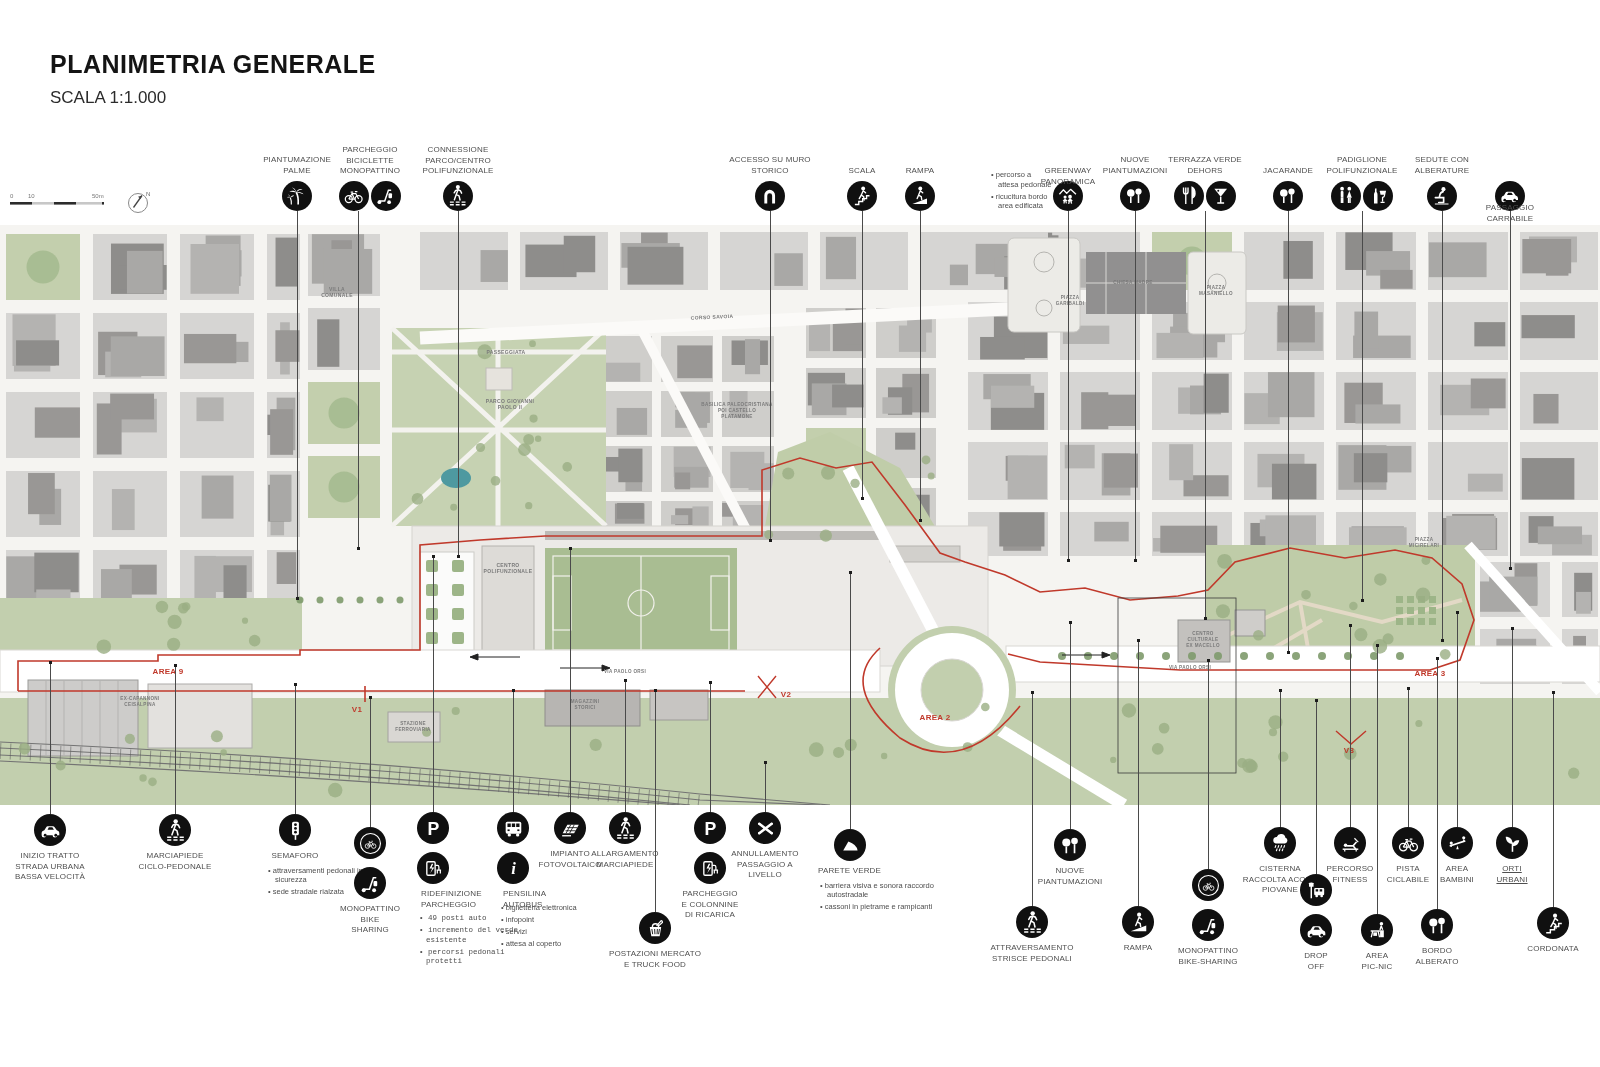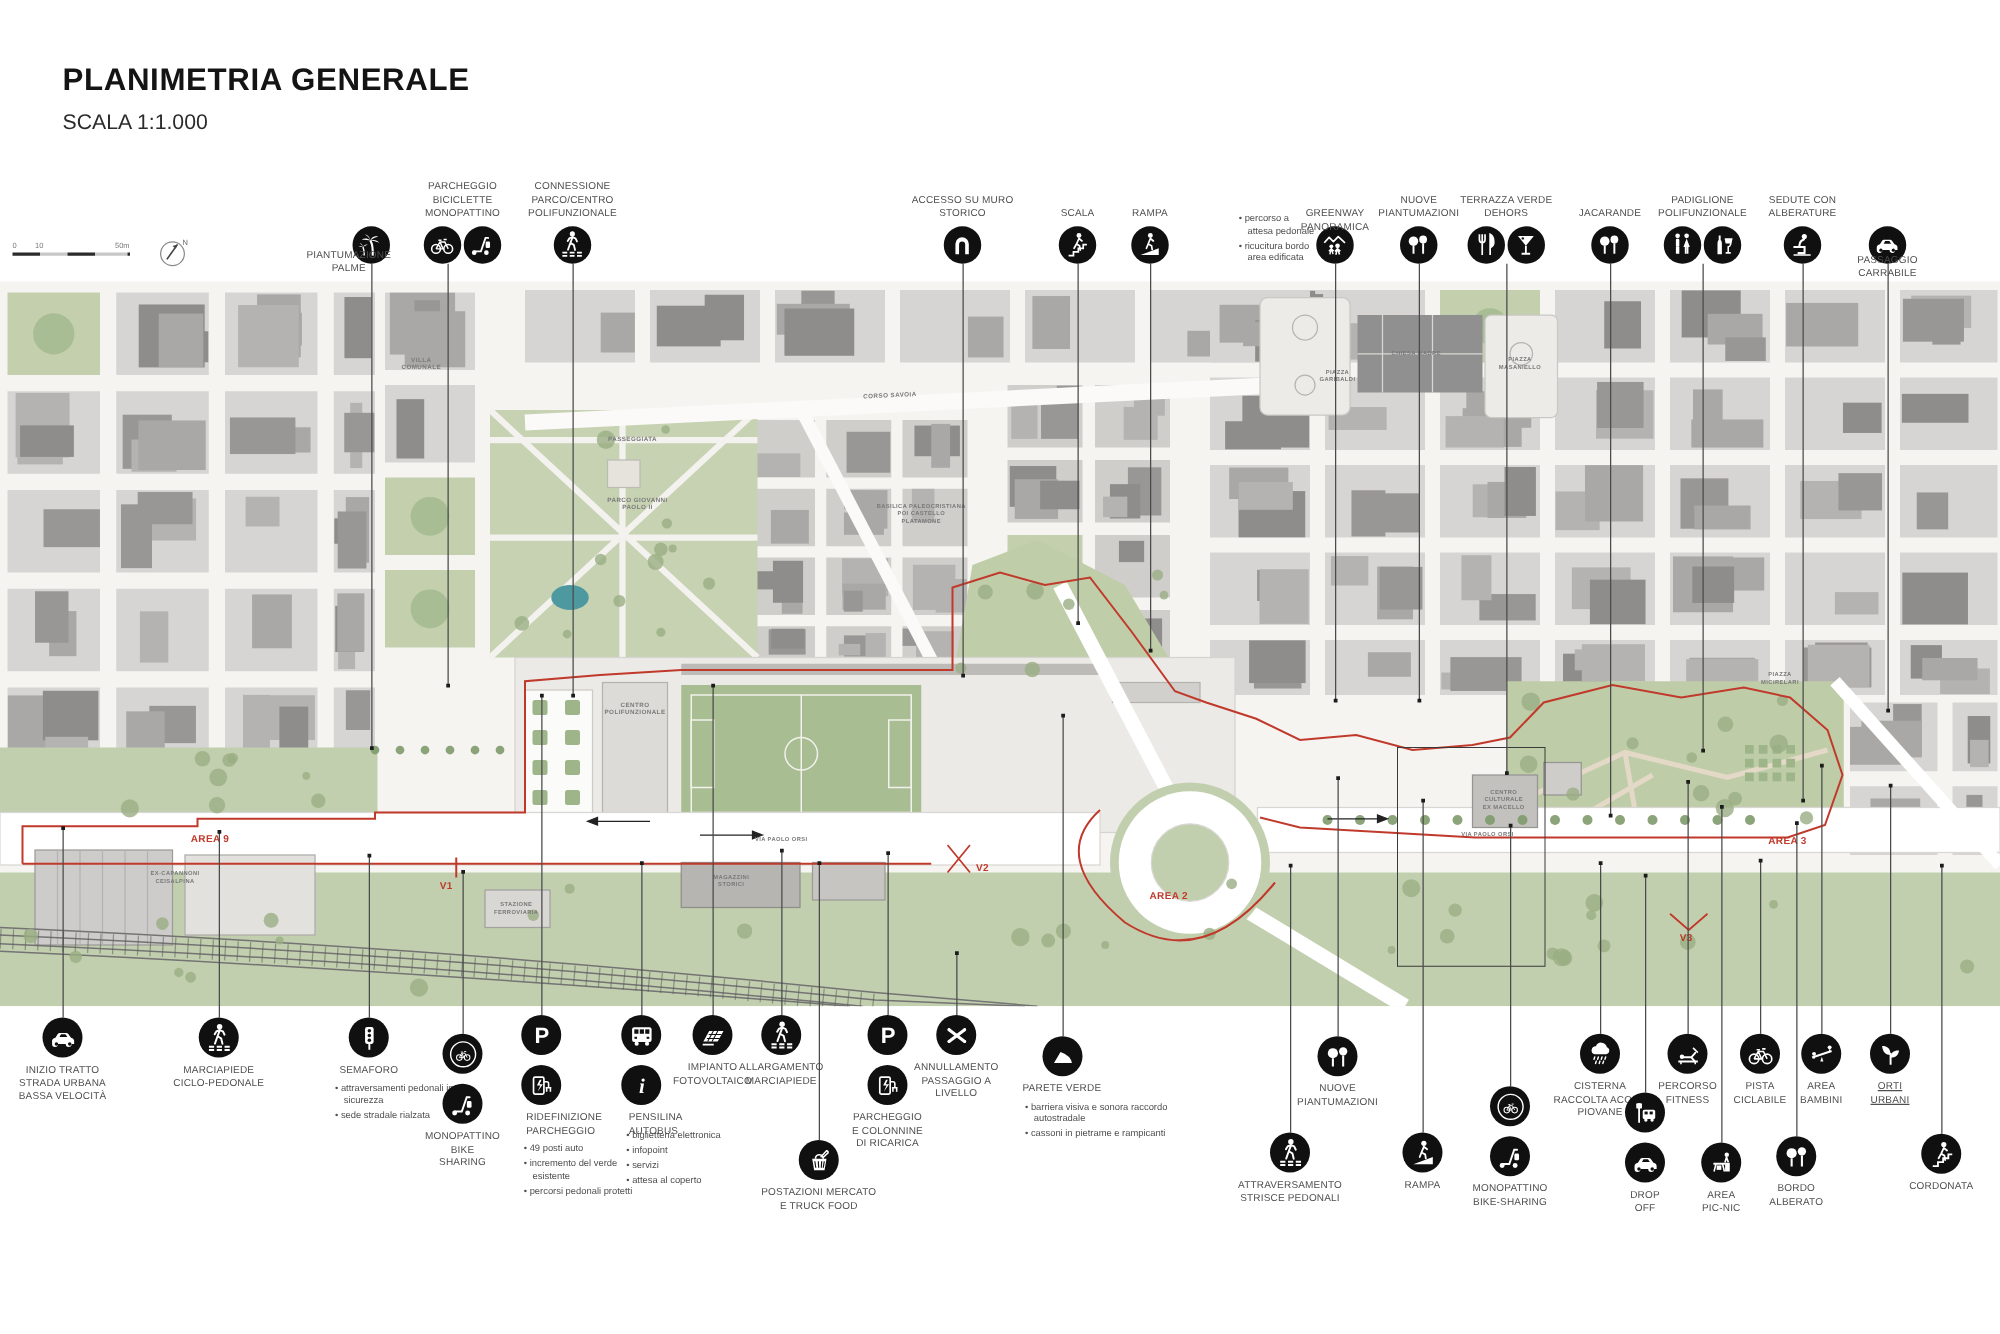--- a/index.html
+++ b/index.html
@@ -764,21 +764,21 @@
     <div class="rlbl" style="left: 786px; top: 694px;">V2</div>
     <div class="rlbl" style="left: 1349px; top: 750px;">V3</div>
     <div class="callout">
       <div class="leader" style="left: 296.5px; top: 211px; height: 387px;"></div>
       <div class="dot" style="left: 295.5px; top: 596.5px;"></div>
       <div class="ic" style="left: 282px; top: 181px; width: 30px; height: 30px;">
         <svg viewBox="0 0 24 24">
           <use href="#g-palm"></use>
         </svg>
       </div>
-      <div class="lbl top" style="left: 279px; top: 176px; margin-top: 44px;">PIANTUMAZIONE
+      <div class="lbl top" style="left: 297px; top: 176px;">PIANTUMAZIONE
 PALME</div>
     </div>
     <div class="callout">
       <div class="leader" style="left: 357.5px; top: 211px; height: 337px;"></div>
       <div class="dot" style="left: 356.5px; top: 546.5px;"></div>
       <div class="ic" style="left: 339px; top: 181px; width: 30px; height: 30px;">
         <svg viewBox="0 0 24 24">
           <use href="#g-bike"></use>
         </svg>
       </div>
@@ -986,21 +986,21 @@
           <use href="#g-parkP"></use>
         </svg>
       </div>
       <div class="ic" style="left: 417px; top: 852px; width: 32px; height: 32px;">
         <svg viewBox="0 0 24 24">
           <use href="#g-charge"></use>
         </svg>
       </div>
       <div class="lbl left" style="left: 421px; top: 889px;">RIDEFINIZIONE
 PARCHEGGIO</div>
-      <div class="blts" style="left: 419px; top: 914px; width: 100px;">
+      <div class="blts" style="left: 419px; top: 914px; width: 100px; font-family: Liberation Mono, monospace;">
         <div class="b">49 posti auto</div>
         <div class="b">incremento del verde esistente</div>
         <div class="b">percorsi pedonali protetti</div>
       </div>
     </div>
     <div class="callout">
       <div class="leader" style="left: 512.5px; top: 690px; height: 122px;"></div>
       <div class="dot" style="left: 511.5px; top: 688.5px;"></div>
       <div class="ic" style="left: 497px; top: 812px; width: 32px; height: 32px;">
         <svg viewBox="0 0 24 24">

